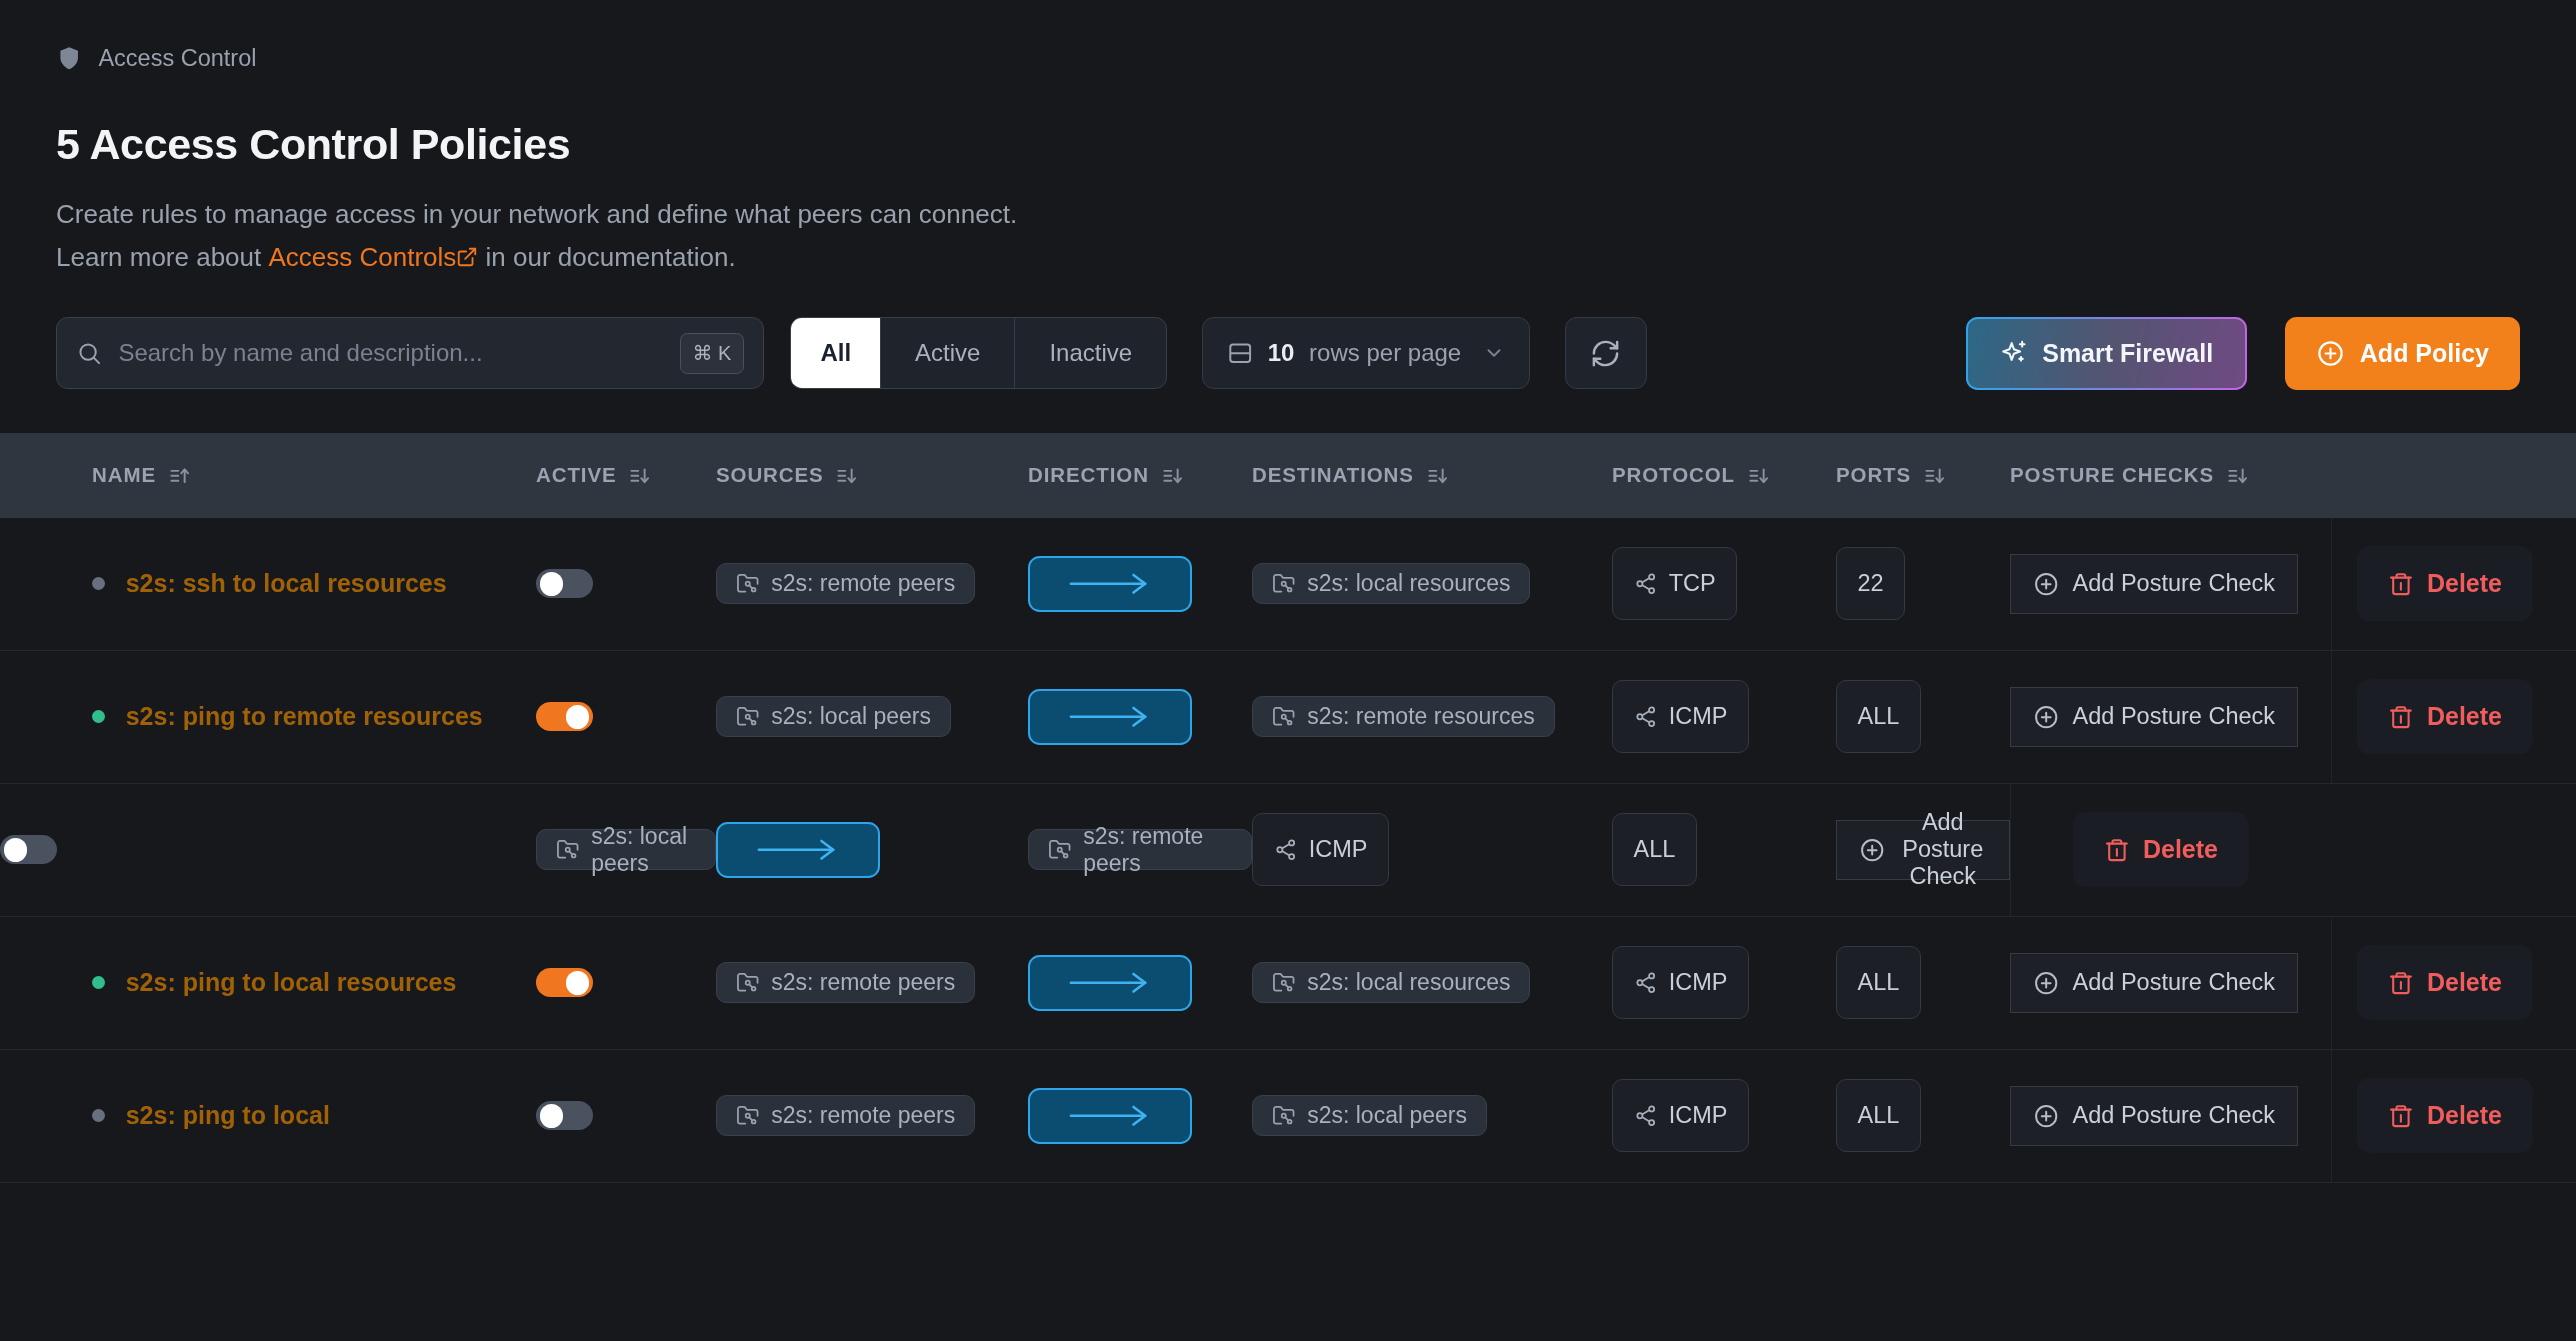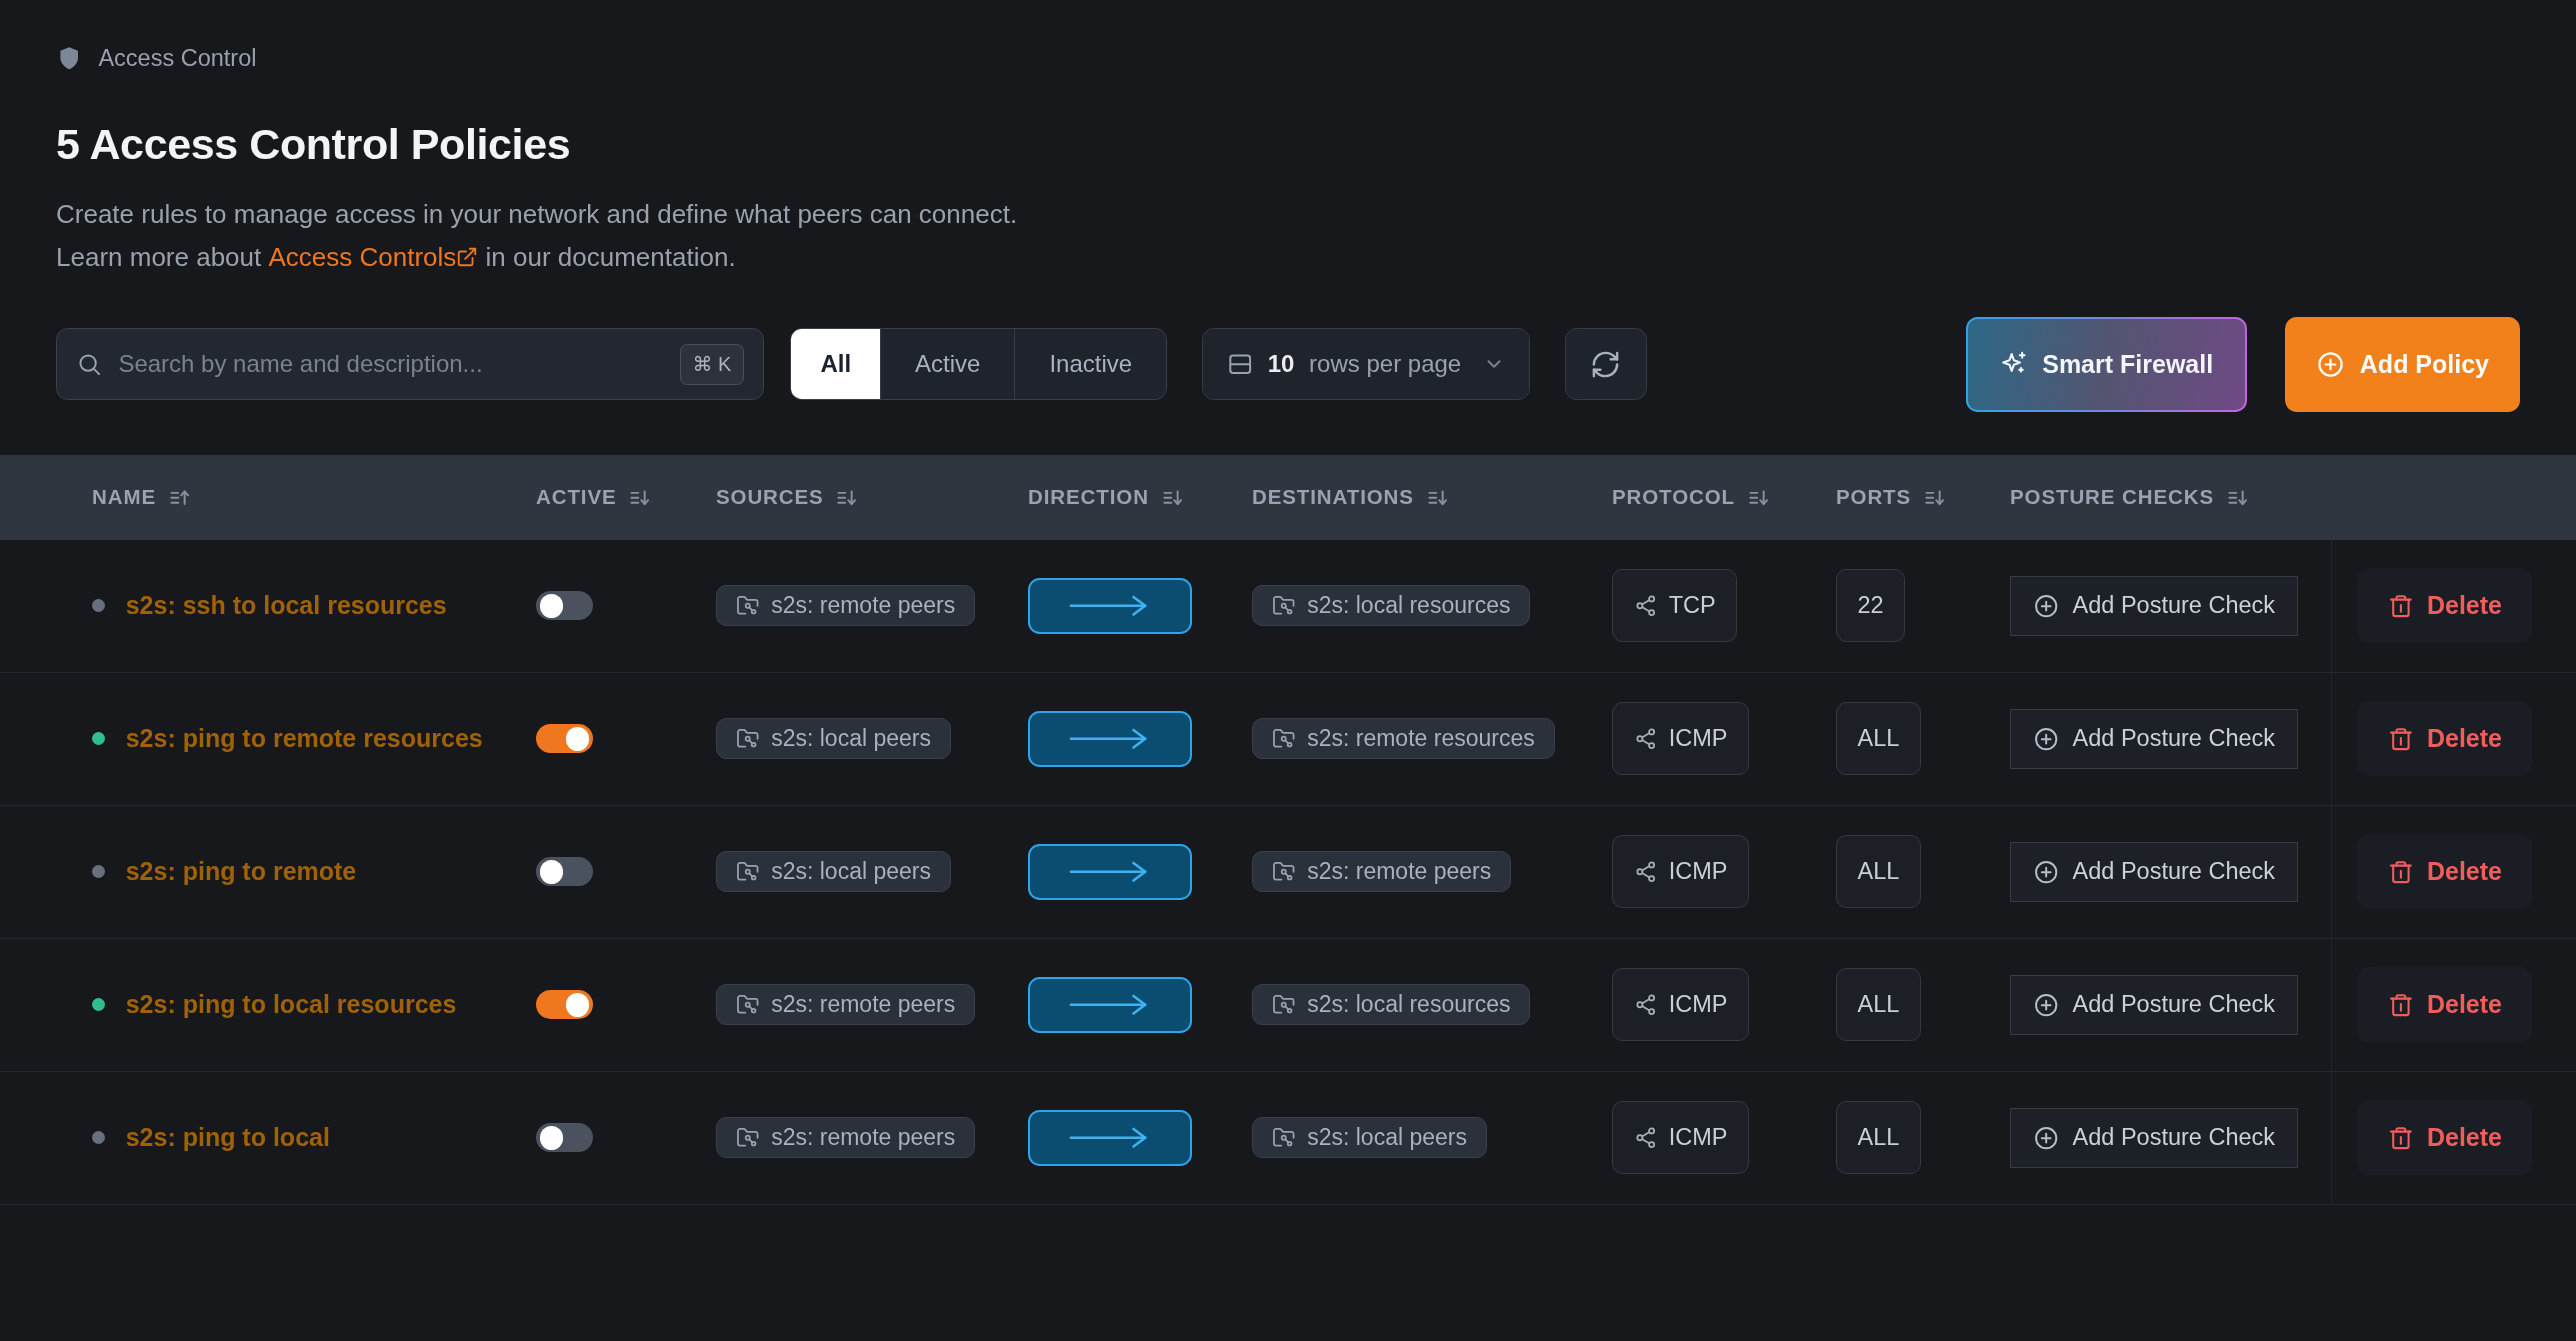--- a/index.html
+++ b/index.html
@@ -61,21 +61,21 @@
   .rows-count{font-size:24px;font-weight:700;color:#e9ecf0;}
   .rows-label{font-size:24px;color:#9aa2af;}
   .rows-select .chev{width:22px;height:22px;color:#78808d;margin-left:7.3px;}
   .refresh-btn{
     margin-left:35px;width:82px;height:72px;background:#1f242c;border:1.5px solid #343b45;border-radius:11.7px;
     display:flex;align-items:center;justify-content:center;color:#a9b1be;cursor:pointer;
   }
   .refresh-btn .icon{width:31px;height:31px;}
   .toolbar-spacer{flex:1;}
   .btn{
-    display:flex;align-items:center;gap:14.7px;height:95px;border-radius:11.7px;border:none;cursor:pointer;
+    display:flex;align-items:center;gap:14.7px;height:73px;border-radius:11.7px;border:none;cursor:pointer;
     font-size:25px;font-weight:600;font-family:"Liberation Sans",sans-serif;
   }
   .btn-smart{
     color:#f3f5f8;padding:0 32px;border:2.2px solid transparent;
     background:linear-gradient(100deg,#2d6886 0%,#535571 50%,#6f4a84 100%) padding-box,
                linear-gradient(90deg,#2ea4e9,#c166df) border-box;
   }
   .btn-smart .icon{width:28px;height:28px;}
   .btn-add{margin-left:38px;background:var(--orange);color:#ffffff;padding:0 31px;}
   .btn-add .icon{width:29px;height:29px;}
@@ -459,24 +459,20 @@
           <button class="delete-btn">
             <svg class="icon" viewBox="0 0 36 36" width="26.4" height="26.4">
               <use href="#i-trash"></use>
             </svg>
             <span>Delete</span>
           </button>
         </div>
     </div>
 
     <div class="tgrid trow">
-      <div class="cell name-cell">
-          <span class="dot"></span>
-          <span class="pname">s2s: ping to remote</span>
-        </div>
       <div class="cell">
           <button class="toggle">
             <span class="knob"></span>
           </button>
         </div>
       <div class="cell">
           <span class="chip">
             <svg class="icon" viewBox="0 0 32 32" width="23.5" height="23.5">
               <use href="#i-folder-git"></use>
             </svg>

